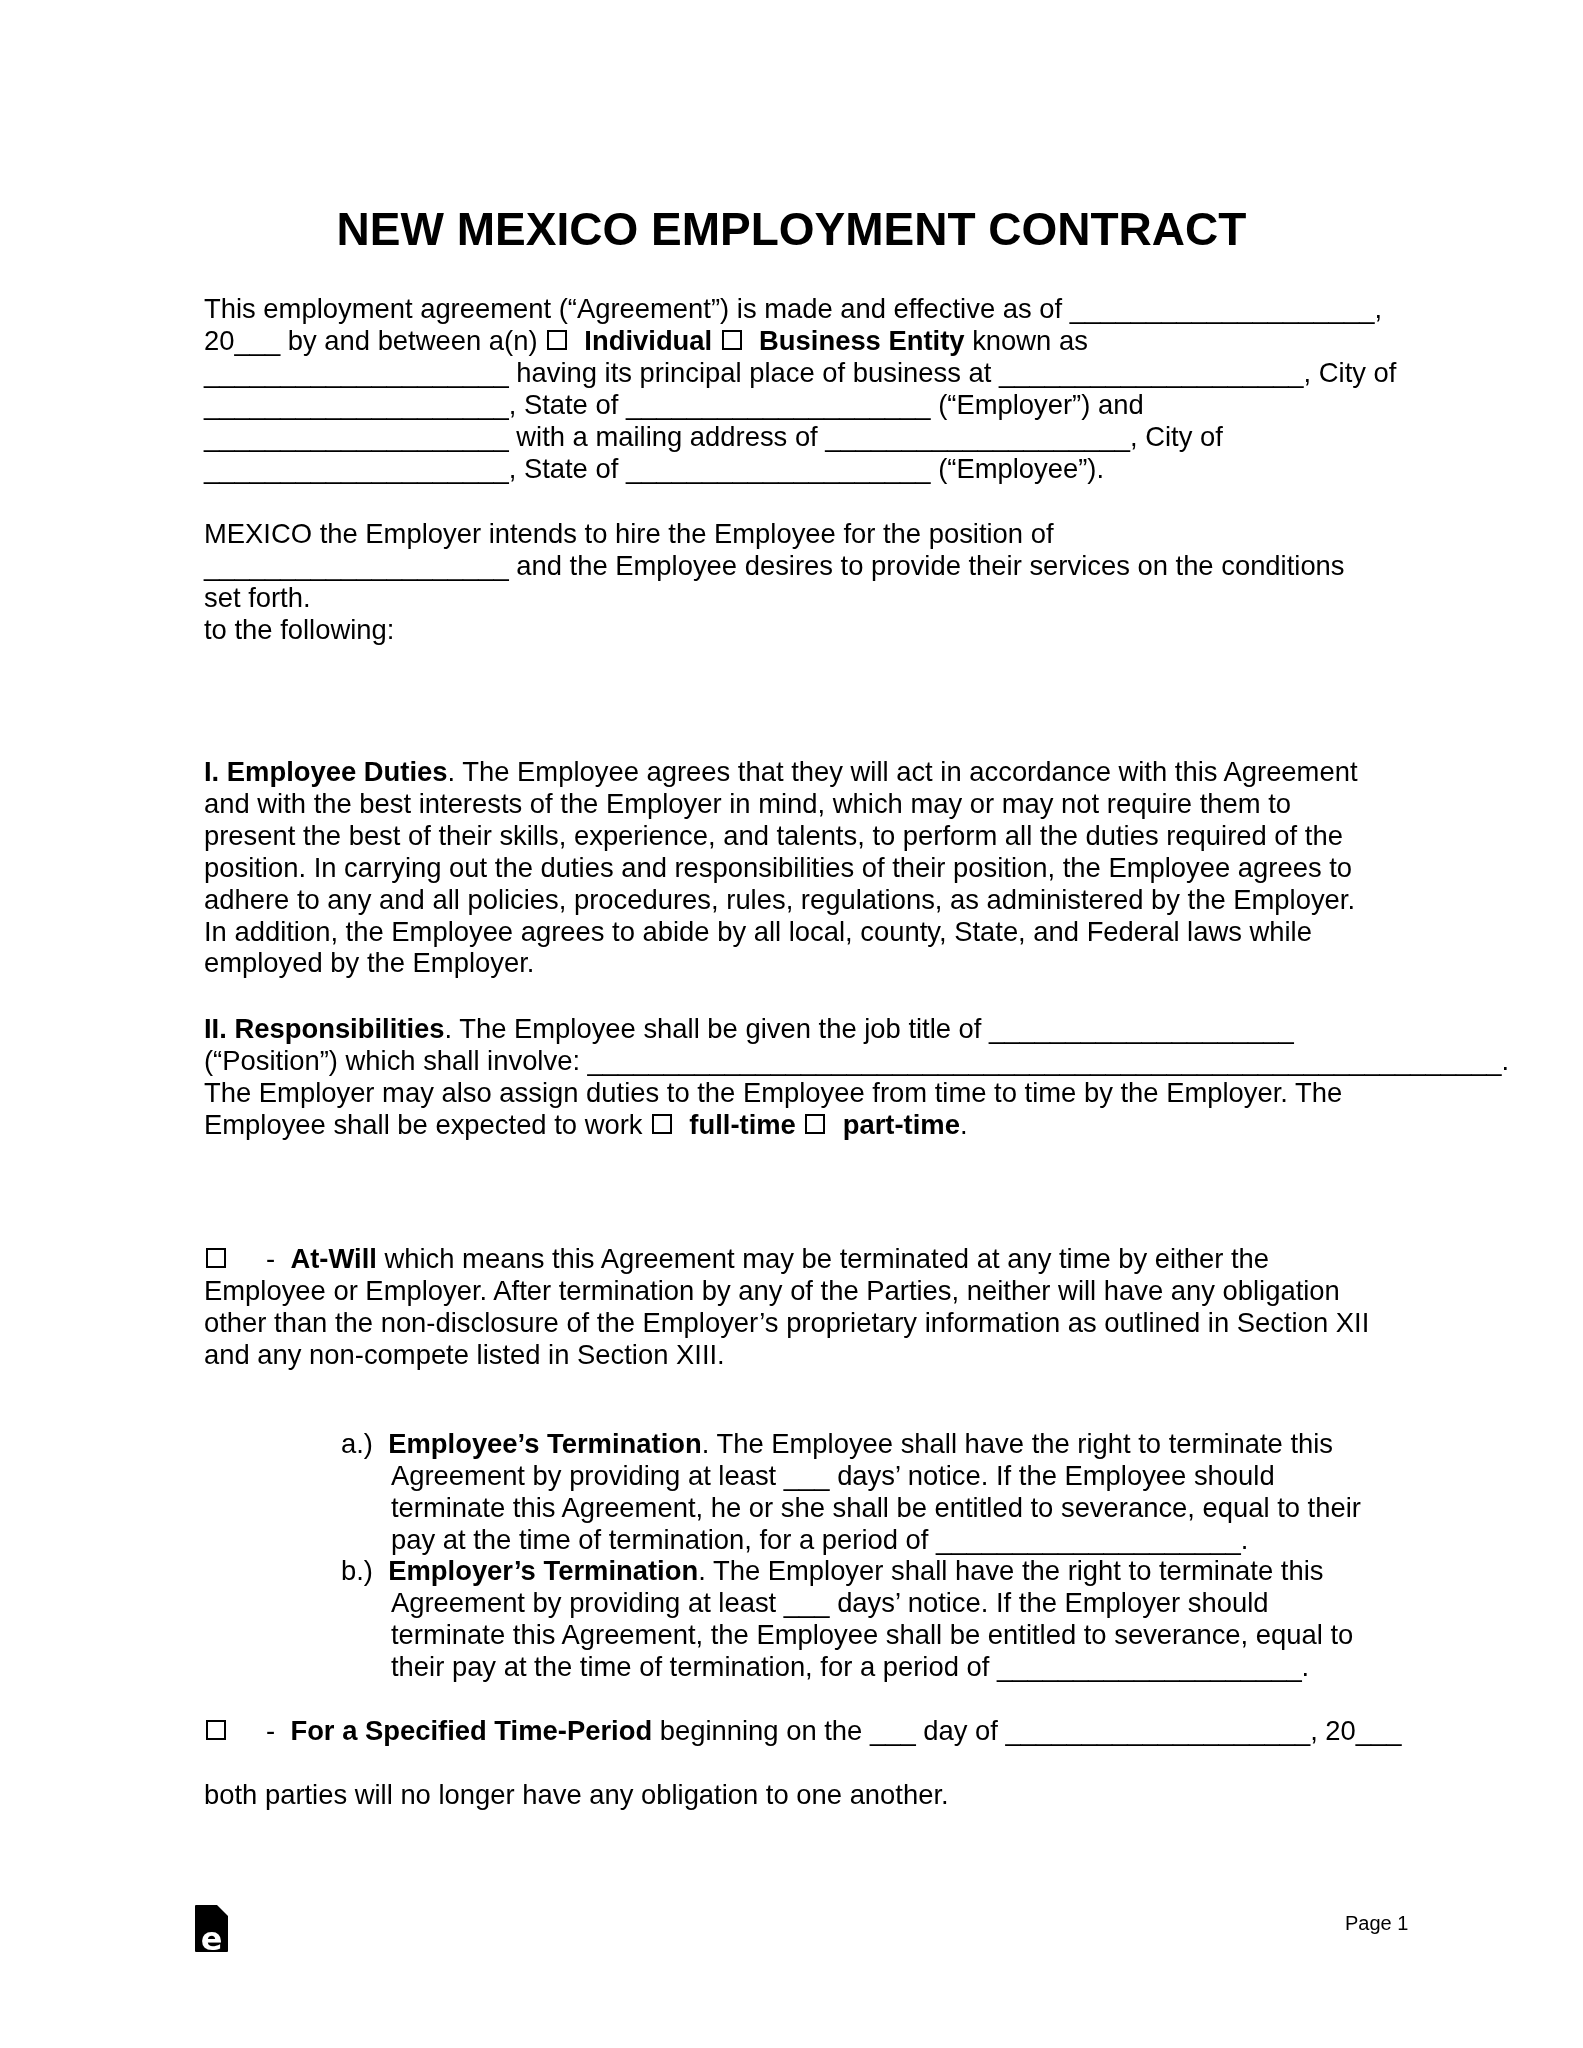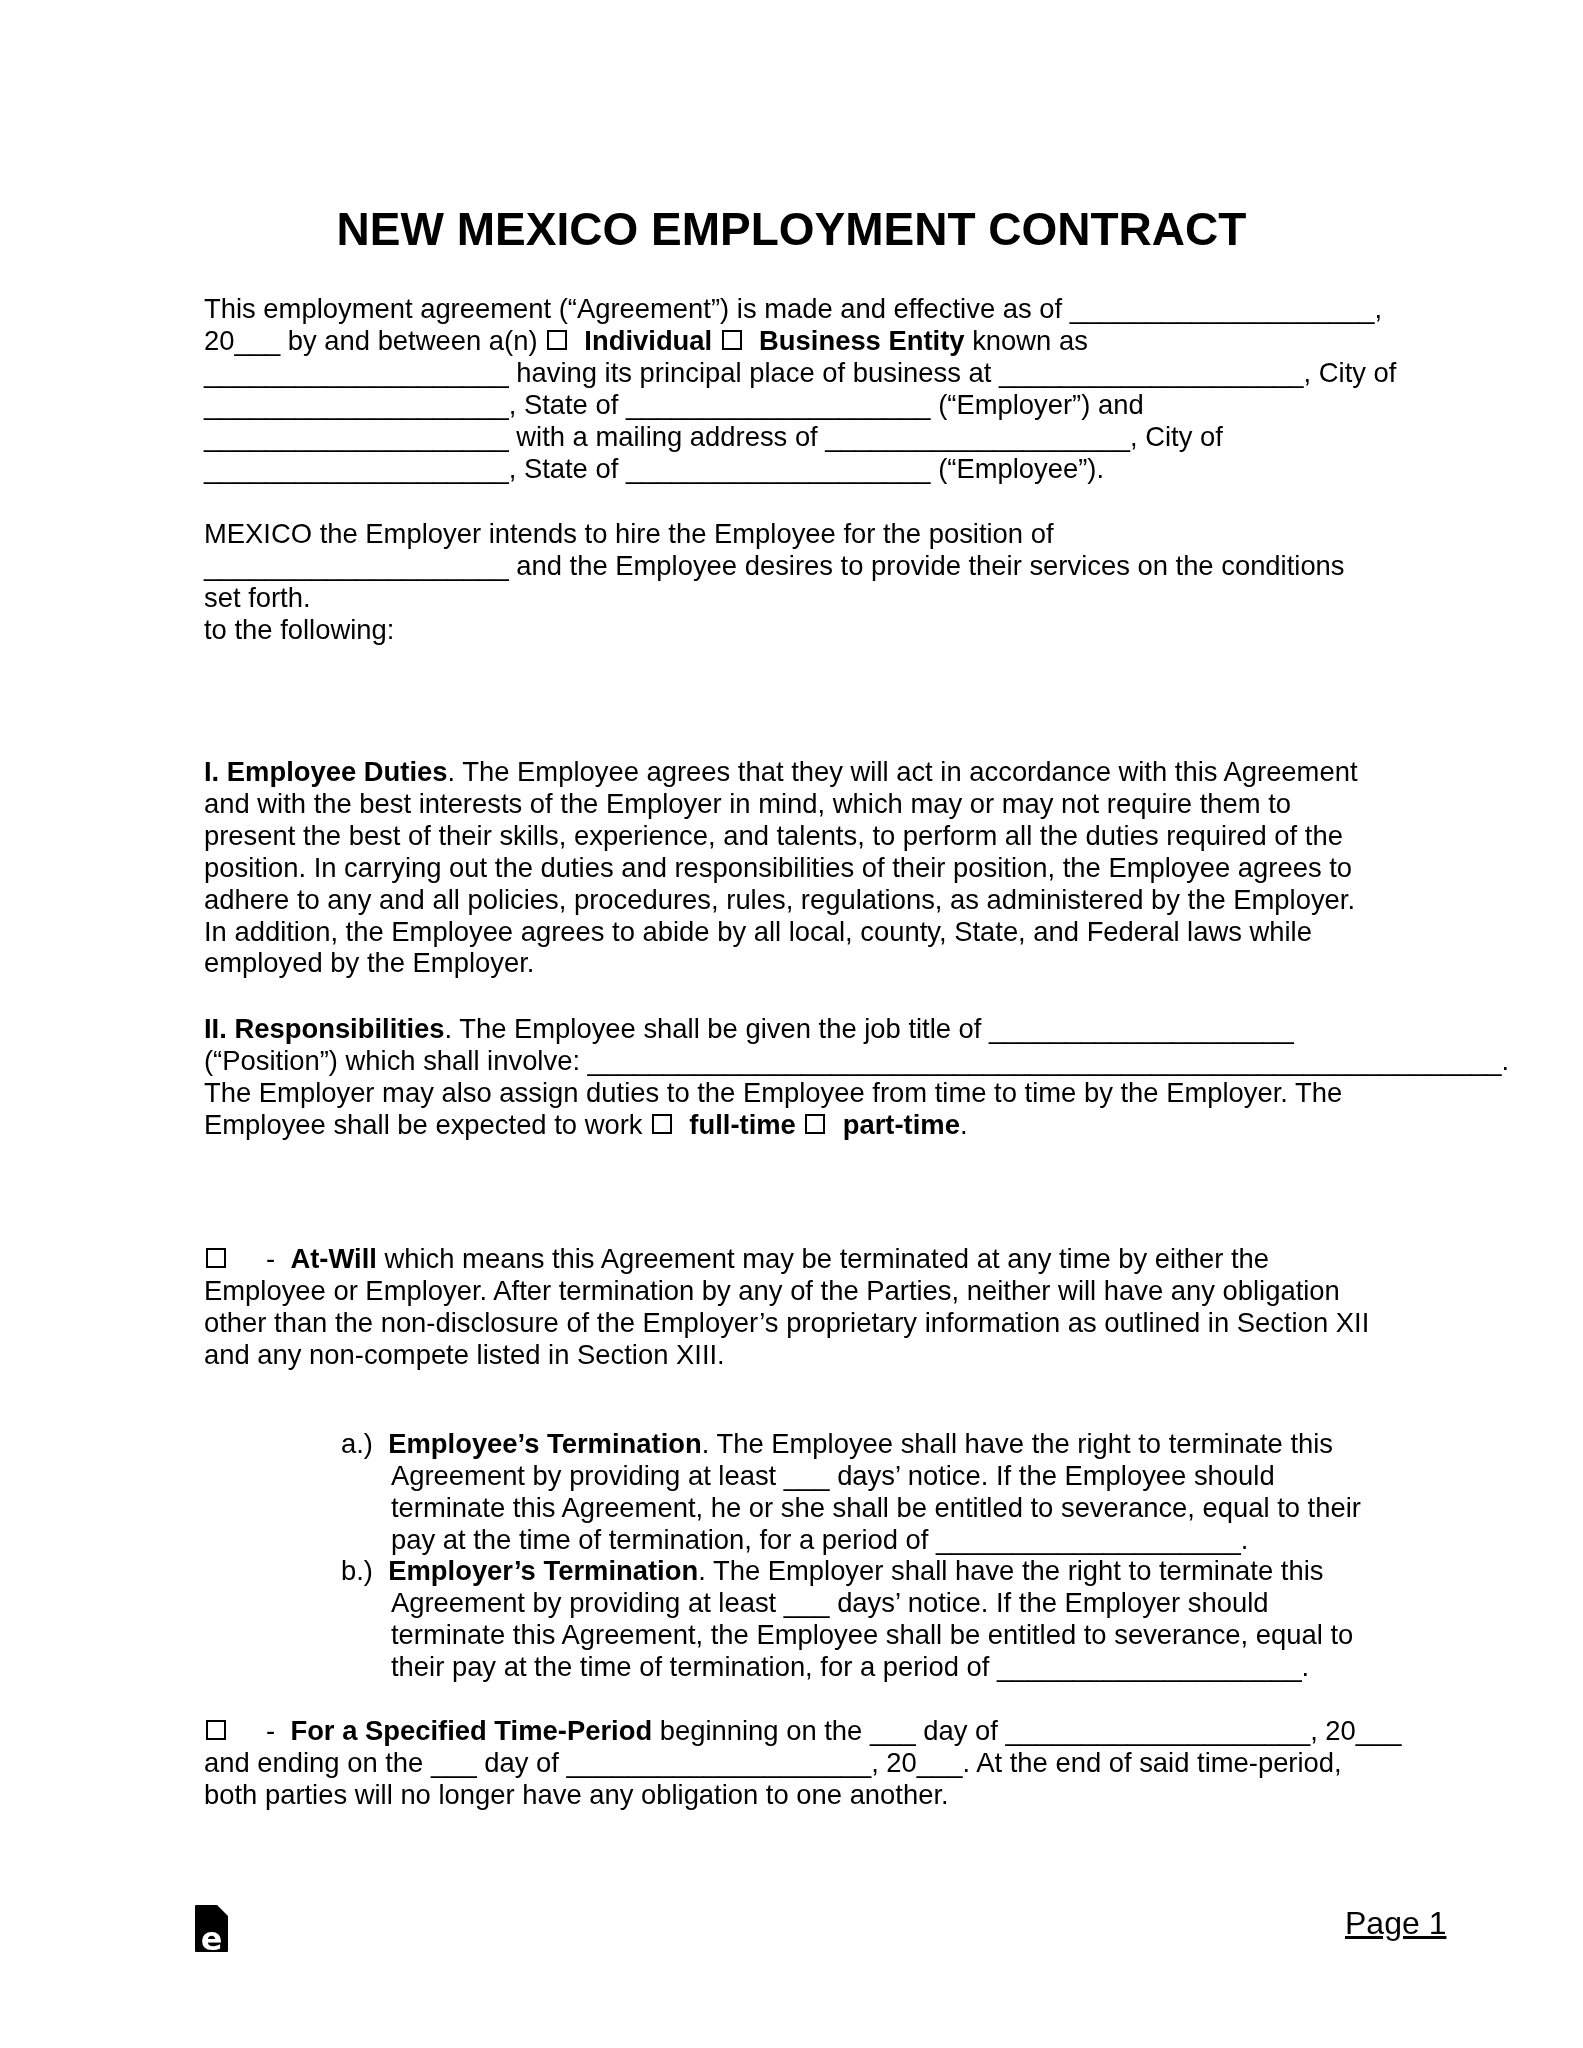--- a/index.html
+++ b/index.html
@@ -48,21 +48,21 @@
   .p-item-a       { top: 1428px; }
   .p-item-b       { top: 1555px; }
   .p-specified    { top: 1715px; }
 
   .footer-initials {
     position: absolute; left: 726px; top: 1911px;
     font-size: 24px; line-height: 24px; white-space: pre;
   }
   .footer-page {
     position: absolute; left: 1345px; top: 1911px;
-    font-size: 32px; line-height: 24px; white-space: pre; text-decoration: underline;
+    font-size: 20px; line-height: 24px; white-space: pre;
   }
 
   .logo {
     position: absolute; left: 195px; top: 1905px;
     width: 33px; height: 47px;
     background: #000;
     border-radius: 1px;
   }
   .logo-cut {
     position: absolute; top: 0; right: 0;
@@ -95,21 +95,21 @@
 
   <div class="para p-resp"><span class="b">II. Responsibilities</span><span>. The Employee shall be given the job title of ____________________</span><br><span>(“Position”) which shall involve: ____________________________________________________________.</span><br><span>The Employer may also assign duties to the Employee from time to time by the Employer. The</span><br><span>Employee shall be expected to work </span><span class="cb"></span><span>  </span><span class="b">full-time</span><span> </span><span class="cb"></span><span>  </span><span class="b">part-time</span><span>.</span></div>
 
 
   <div class="para p-atwill"><span class="cb"></span><span>     -  </span><span class="b">At-Will</span><span> which means this Agreement may be terminated at any time by either the</span><br><span>Employee or Employer. After termination by any of the Parties, neither will have any obligation</span><br><span>other than the non-disclosure of the Employer’s proprietary information as outlined in Section XII</span><br><span>and any non-compete listed in Section XIII.</span></div>
 
   <div class="para li p-item-a"><span>a.)  </span><span class="b">Employee’s Termination</span><span>. The Employee shall have the right to terminate this</span><br><span>Agreement by providing at least ___ days’ notice. If the Employee should</span><br><span>terminate this Agreement, he or she shall be entitled to severance, equal to their</span><br><span>pay at the time of termination, for a period of ____________________.</span></div>
 
   <div class="para li p-item-b"><span>b.)  </span><span class="b">Employer’s Termination</span><span>. The Employer shall have the right to terminate this</span><br><span>Agreement by providing at least ___ days’ notice. If the Employer should</span><br><span>terminate this Agreement, the Employee shall be entitled to severance, equal to</span><br><span>their pay at the time of termination, for a period of ____________________.</span></div>
 
-  <div class="para p-specified"><span class="cb"></span><span>     -  </span><span class="b">For a Specified Time-Period</span><span> beginning on the ___ day of ____________________, 20___</span><br><span>and ending on the ___ day of ____________________, 20___. At the end of said time-period,</span><br><span>both parties will no longer have any obligation to one another.</span></div>
+  <div class="para p-specified"><span class="cb"></span><span>     -  </span><span class="b">For a Specified Time-Period</span><span> beginning on the ___ day of ____________________, 20___</span><br><br><span>both parties will no longer have any obligation to one another.</span></div>
 
   <div class="logo">
     <div class="logo-cut"></div>
     <span class="logo-letter">e</span>
   </div>
 
 
   <span class="footer-page">Page 1</span>
 
 </div>

